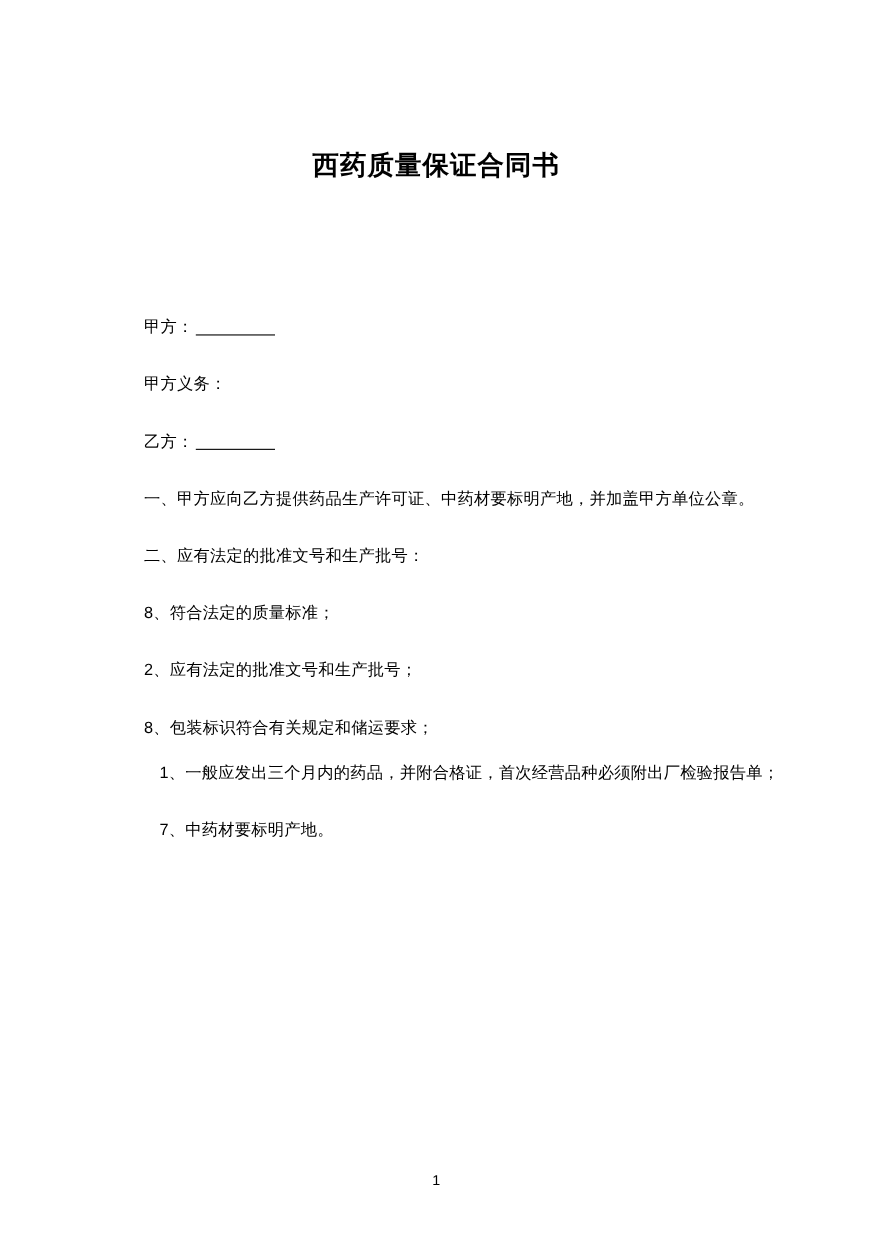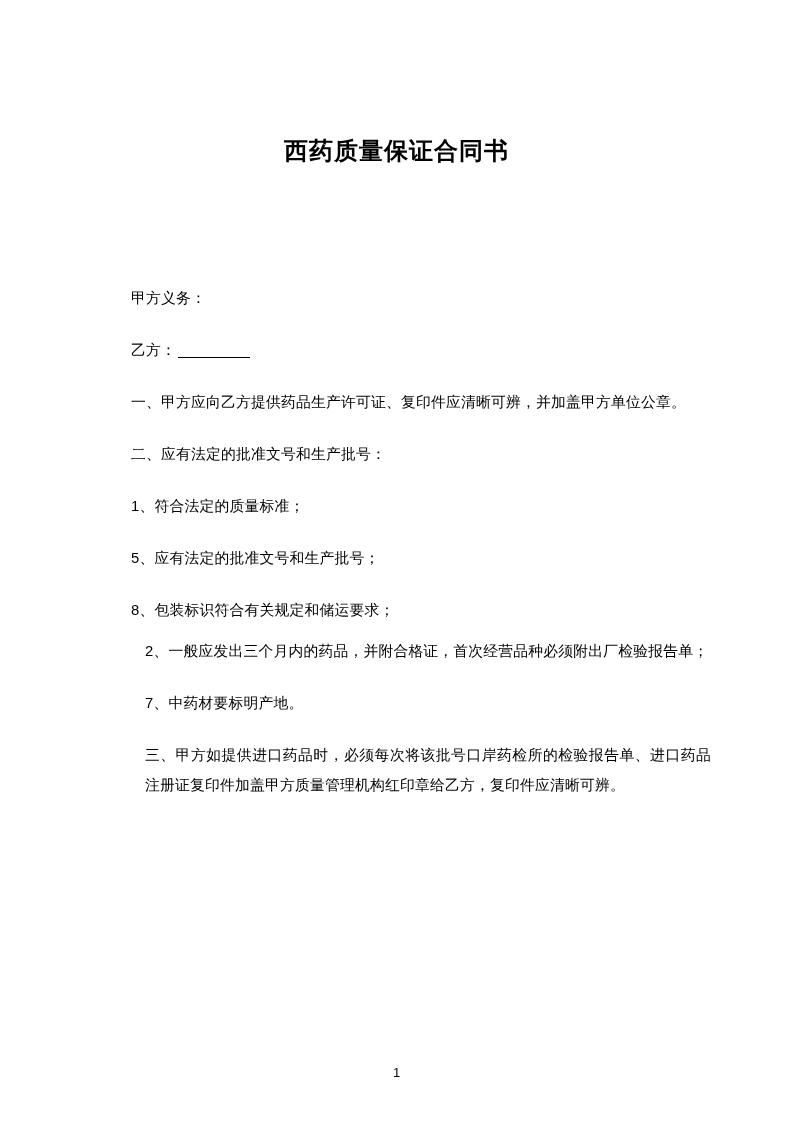--- a/index.html
+++ b/index.html
@@ -69,39 +69,39 @@
 </style>
 </head>
 <body>
 
 <div class="page">
 
   <h1 class="doc-title">西药质量保证合同书</h1>
 
   <div class="body-block">
 
+    <p class="para"><span>甲方：</span><span class="blank-line"></span></p>
 
     <p class="para">甲方义务：</p>
 
     <p class="para"><span>乙方：</span><span class="blank-line"></span></p>
 
-    <p class="para">一、甲方应向乙方提供药品生产许可证、复印件应清晰可辨，并加盖甲方单位公章。</p>
+    <p class="para">一、甲方应向乙方提供药品生产许可证、中药材要标明产地，并加盖甲方单位公章。</p>
 
     <p class="para">二、应有法定的批准文号和生产批号：</p>
 
-    <p class="para">1、符合法定的质量标准；</p>
+    <p class="para">8、符合法定的质量标准；</p>
 
-    <p class="para">5、应有法定的批准文号和生产批号；</p>
+    <p class="para">2、应有法定的批准文号和生产批号；</p>
 
     <p class="para">8、包装标识符合有关规定和储运要求；</p>
 
-    <p class="para wrap pad-left">2、一般应发出三个月内的药品，并附合格证，首次经营品种必须附出厂检验报告单；</p>
+    <p class="para wrap pad-left">1、一般应发出三个月内的药品，并附合格证，首次经营品种必须附出厂检验报告单；</p>
 
 
     <p class="para wrap pad-left">7、中药材要标明产地。</p>
 
-    <p class="para wrap pad-left">三、甲方如提供进口药品时，必须每次将该批号口岸药检所的检验报告单、进口药品注册证复印件加盖甲方质量管理机构红印章给乙方，复印件应清晰可辨。</p>
 
   </div>
 
   <div class="page-number">1</div>
 
 </div>
 
 </body></html>

